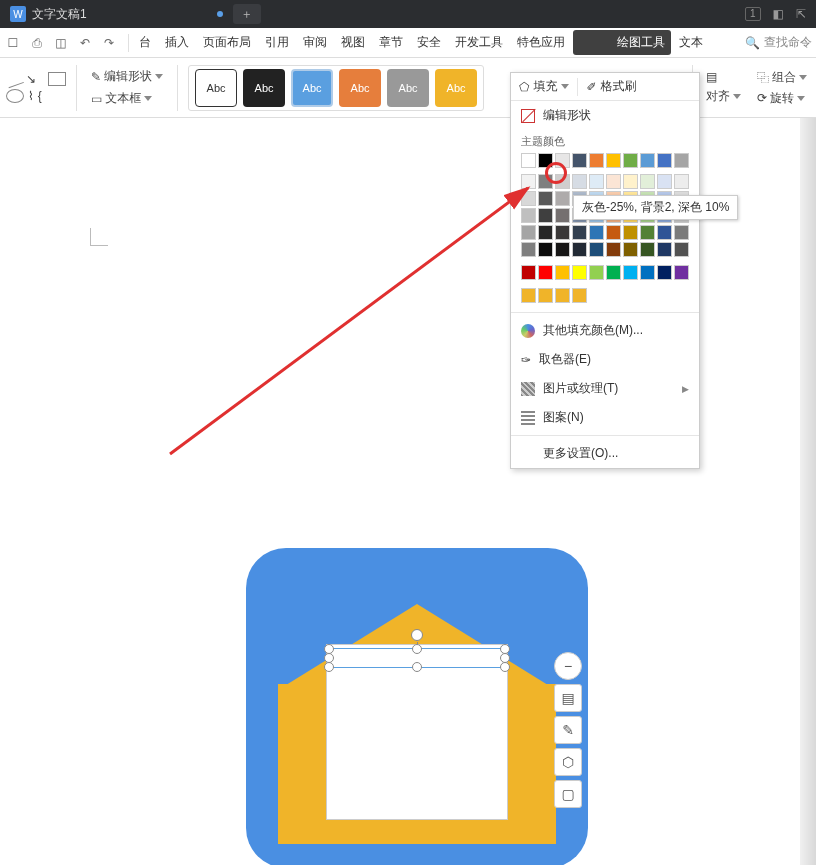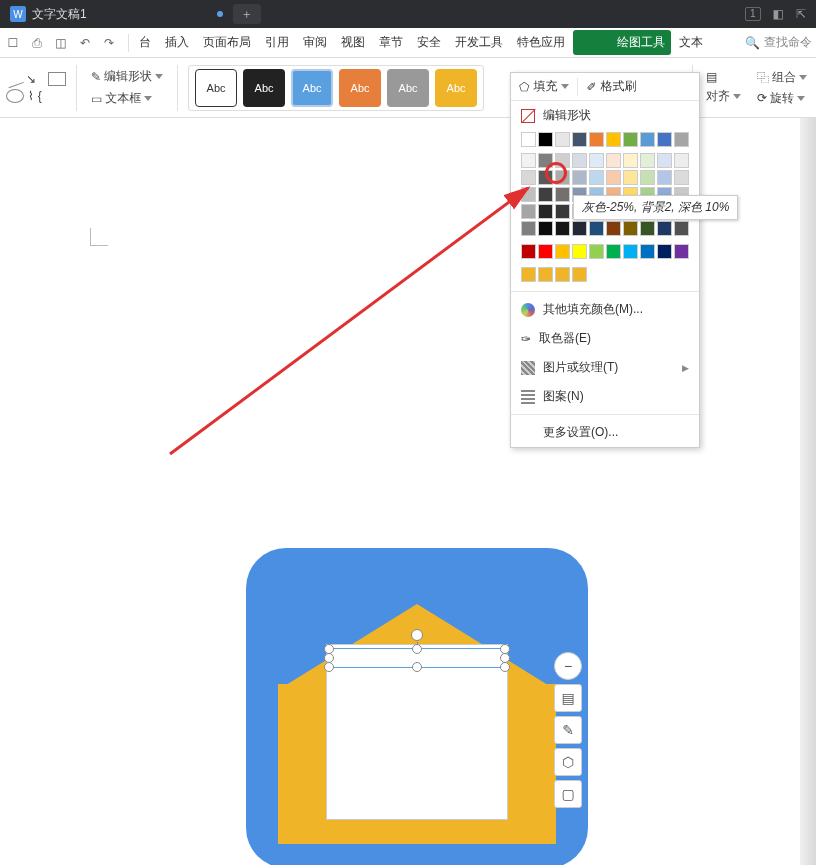--- a/index.html
+++ b/index.html
@@ -15,21 +15,21 @@
   .titlebar .right-icons { display: flex; gap: 12px; margin-right: 10px; color: #999; }
   .titlebar .badge { border: 1px solid #666; padding: 0 4px; font-size: 10px; border-radius: 2px; }
 
   
   .menubar { height: 30px; border-bottom: 1px solid #ddd; display: flex; align-items: center; font-size: 12px; color: #333; padding: 0 4px; }
   .menubar .mb-left { display: flex; gap: 6px; align-items: center; margin-right: 6px; }
   .menubar .mb-left .ic { width: 18px; height: 18px; display: flex; align-items: center; justify-content: center; color: #666; }
   .menubar .sep { width: 1px; height: 18px; background: #e0e0e0; margin: 0 4px; }
   .menubar .tabs { display: flex; gap: 2px; }
   .menubar .tab { padding: 4px 6px; cursor: pointer; }
-  .menubar .tab.active { background: #15803d; color: #fff; border-radius: 3px; padding-left: 44px; }
+  .menubar .tab.active { background: #404040; color: #fff; border-radius: 3px; padding-left: 44px; }
   .menubar .search { margin-left: auto; display: flex; align-items: center; gap: 4px; color: #888; }
 
   
   .ribbon { height: 60px; border-bottom: 1px solid #ddd; display: flex; align-items: center; padding: 4px 6px; gap: 10px; font-size: 12px; color: #444; }
   .ribbon .group { display: flex; flex-direction: column; gap: 3px; }
   .ribbon .grp-row { display: flex; gap: 4px; align-items: center; }
   .ribbon .shape-ic { width: 18px; height: 14px; border: 1px solid #888; }
   .ribbon .btn-label { display: flex; align-items: center; gap: 3px; padding: 1px 4px; }
   .ribbon .gsep { width: 1px; height: 46px; background: #e0e0e0; }
   .ribbon .abc-row { display: flex; gap: 6px; border: 1px solid #ddd; padding: 3px 6px; border-radius: 3px; }
@@ -234,20 +234,21 @@
       <span>✐</span>
       <span>格式刷</span>
     </div>
   </div>
   <div class="dd-row">
     <span style="width:14px;height:14px;border:1px solid #c33;position:relative">
         <span style="position:absolute;left:-2px;top:5px;width:18px;height:1px;background:#c33;transform:rotate(-45deg)"></span>
       </span>
     <span>编辑形状</span>
   </div>
+  <div class="dd-label">主题颜色</div>
   <div class="swatch-grid" id="theme-row1">
       <div class="sw" style="background: rgb(255, 255, 255);"></div>
       <div class="sw" style="background: rgb(0, 0, 0);"></div>
       <div class="sw" style="background: rgb(231, 230, 230);"></div>
       <div class="sw" style="background: rgb(68, 84, 106);"></div>
       <div class="sw" style="background: rgb(237, 125, 49);"></div>
       <div class="sw" style="background: rgb(255, 192, 0);"></div>
       <div class="sw" style="background: rgb(112, 173, 71);"></div>
       <div class="sw" style="background: rgb(91, 155, 213);"></div>
       <div class="sw" style="background: rgb(68, 114, 196);"></div>
@@ -342,21 +343,21 @@
     <span>图案(N)</span>
   </div>
   <div class="dd-sep"></div>
   <div class="dd-row">
     <span style="width:14px"></span>
     <span>更多设置(O)...</span>
   </div>
 </div>
 
 <div class="ring" style="left:545px; top:162px;"></div>
-<div class="tooltip" style="left:573px; top:195px;font-style:italic;">灰色-25%, 背景2, 深色 10%</div>
+<div class="tooltip" style="left:573px; top:195px;">灰色-25%, 背景2, 深色 10%</div>
 
 <svg class="arrow-svg" width="816" height="865">
   <defs>
     <marker id="ah" markerWidth="10" markerHeight="10" refX="8" refY="3" orient="auto">
       <path d="M0,0 L0,6 L9,3 z" fill="#e03030"></path>
     </marker>
   </defs>
   <line x1="170" y1="454" x2="528" y2="188" stroke="#e03030" stroke-width="3" marker-end="url(#ah)"></line>
 </svg>
 

